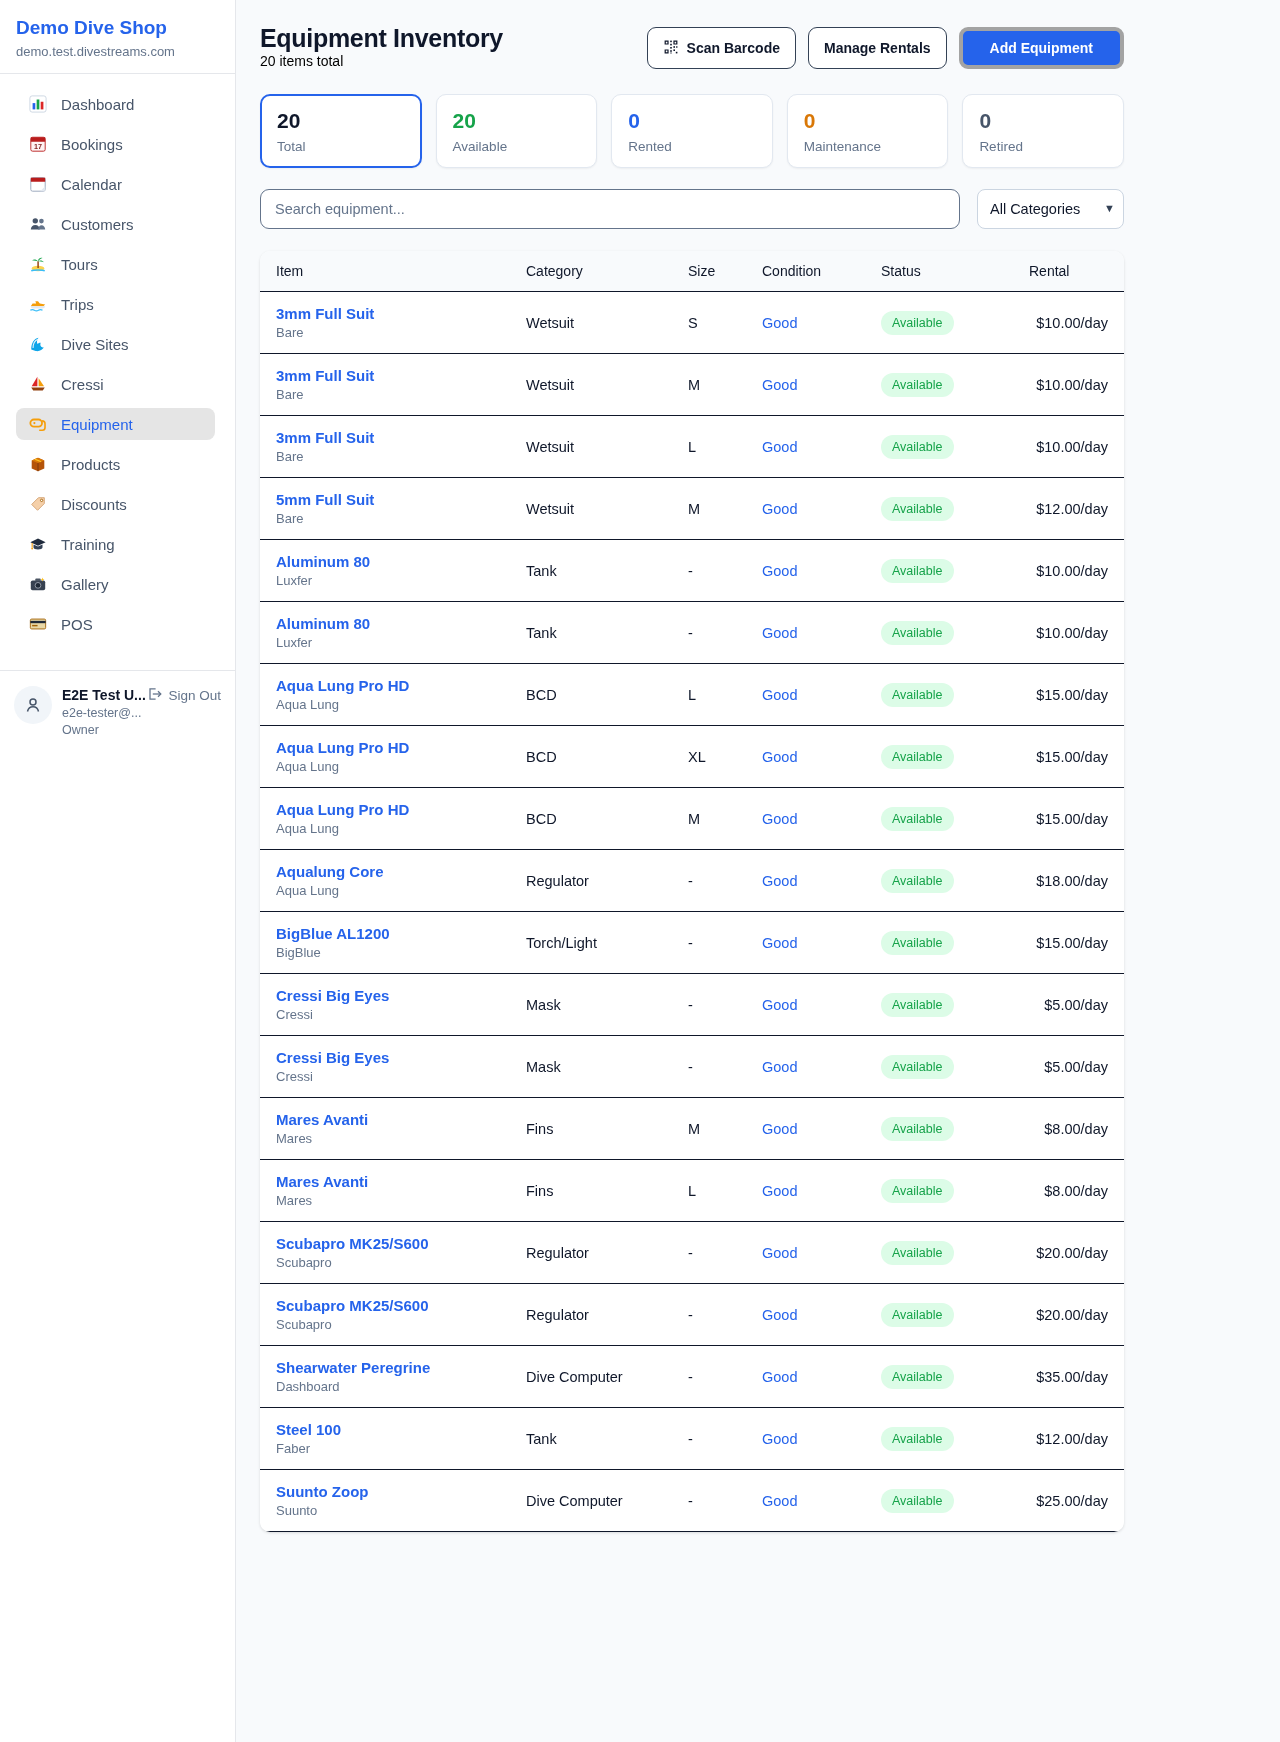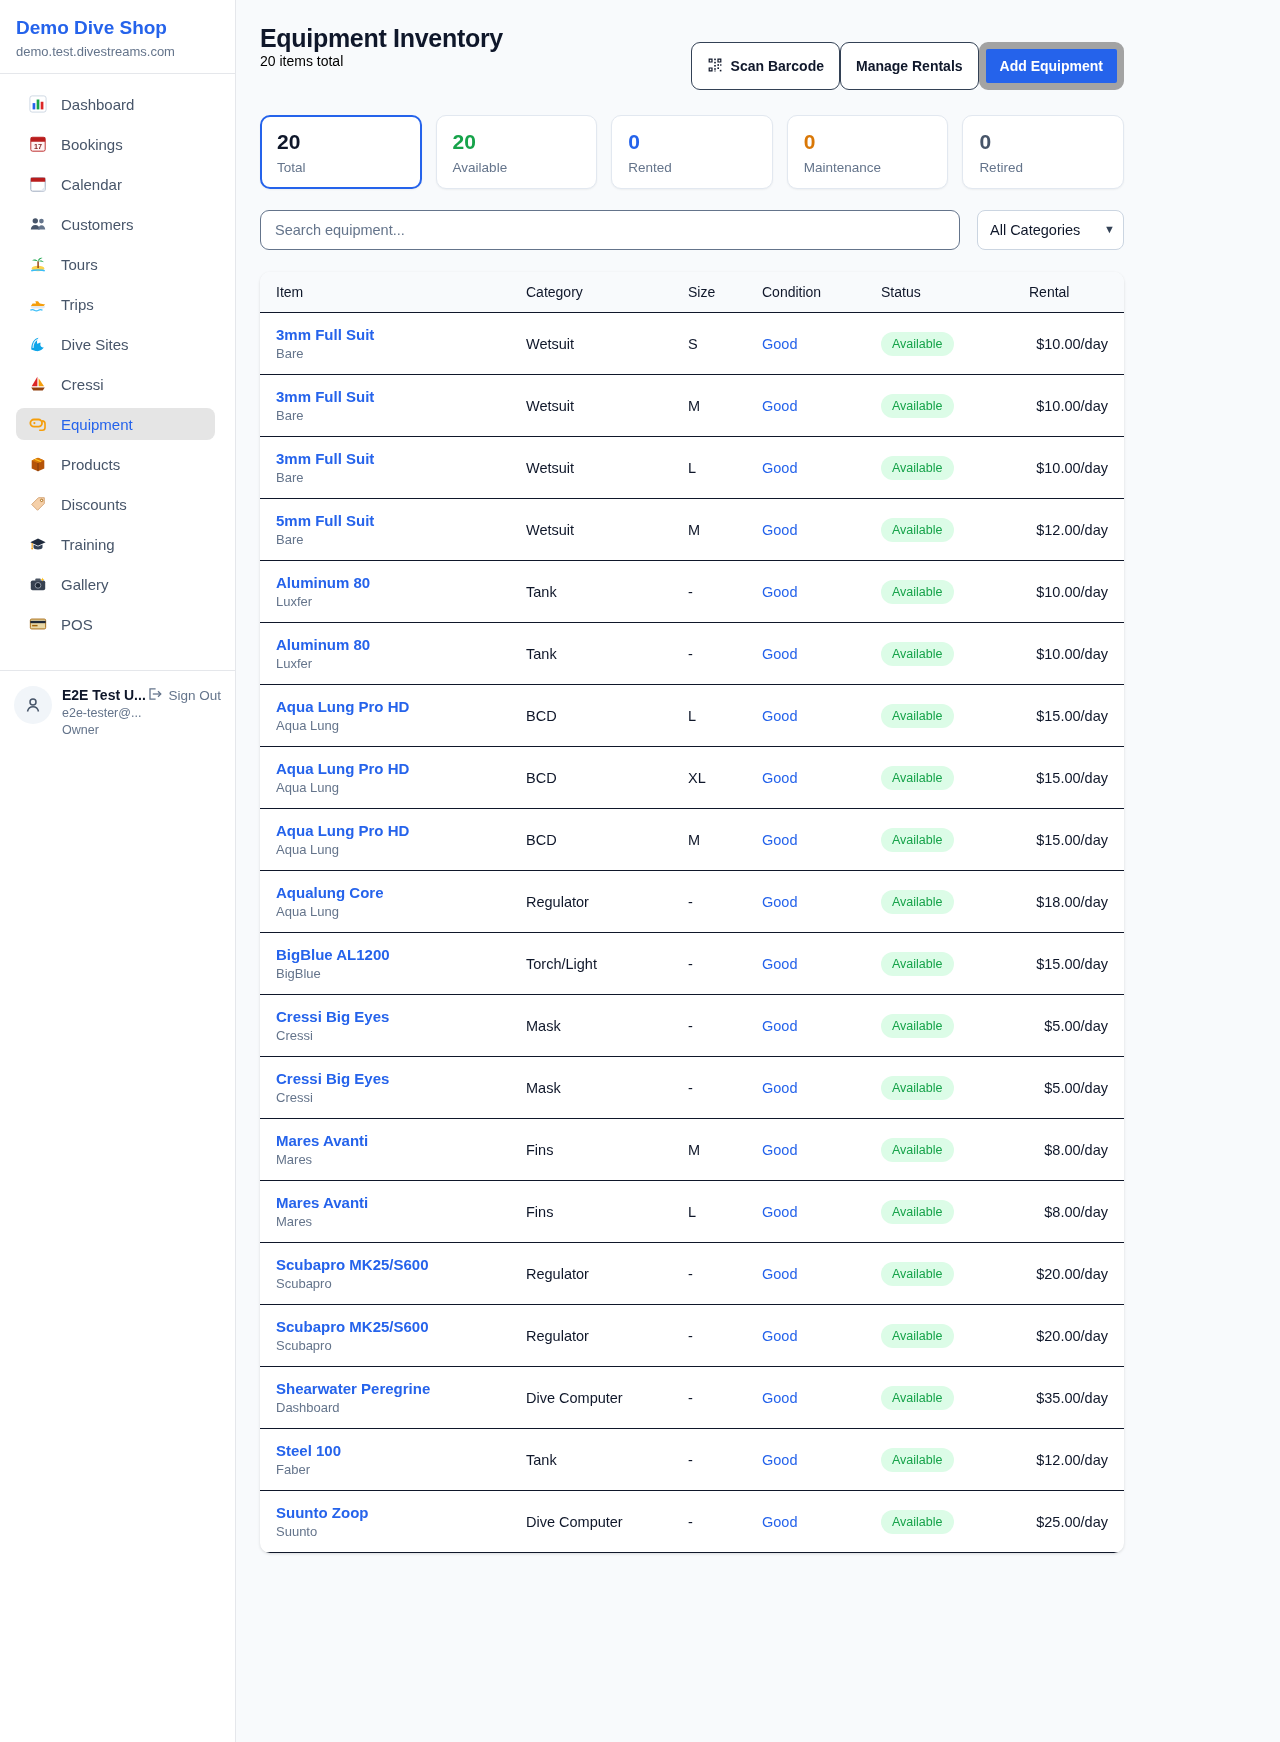--- a/index.html
+++ b/index.html
@@ -44,28 +44,28 @@
     background:none; border:none; font-family:inherit;
   }
 
   
   .main { flex:1; padding:24px 0 0 24px; }
   .content { width:864px; }
 
   .page-head { display:flex; justify-content:space-between; align-items:flex-start; }
   .page-title { font-size:25px; font-weight:800; letter-spacing:-0.3px; }
   .page-sub { font-size:14px; color:#000000; }
-  .head-actions { display:flex; gap:0; margin-top:18px; }
+  .head-actions { display:flex; gap:12px; margin-top:3px; }
   .btn {
     display:flex; align-items:center; gap:8px;
     font-family:inherit; font-size:14px; font-weight:600; cursor:pointer;
     border-radius:9px; padding:9px 15px; line-height:1;
   }
   .btn-outline { background:#fff; border:1px solid #334155; color:#0f172a; }
-  .btn-primary { background:#2563eb; border:7px solid #a3a3a3; color:#fff; padding:10px 14px;justify-content:center; }
+  .btn-primary { background:#2563eb; border:4px solid #a3a3a3; color:#fff; padding:10px 27px;justify-content:center; }
 
   
   .stats { display:flex; gap:14px; margin-top:25px; }
   .stat-card {
     flex:1; background:#fff; border:1px solid #e2e8f0; border-radius:10px;
     padding:14px 16px 13px; box-shadow:0 1px 2px rgba(0,0,0,.05); cursor:pointer;
   }
   .stat-card.selected { border:2px solid #2563eb; padding:13px 15px 12px; }
   .stat-value { font-size:21px; font-weight:700; }
   .stat-label { font-size:13.5px; color:#64748b; margin-top:6px; }

